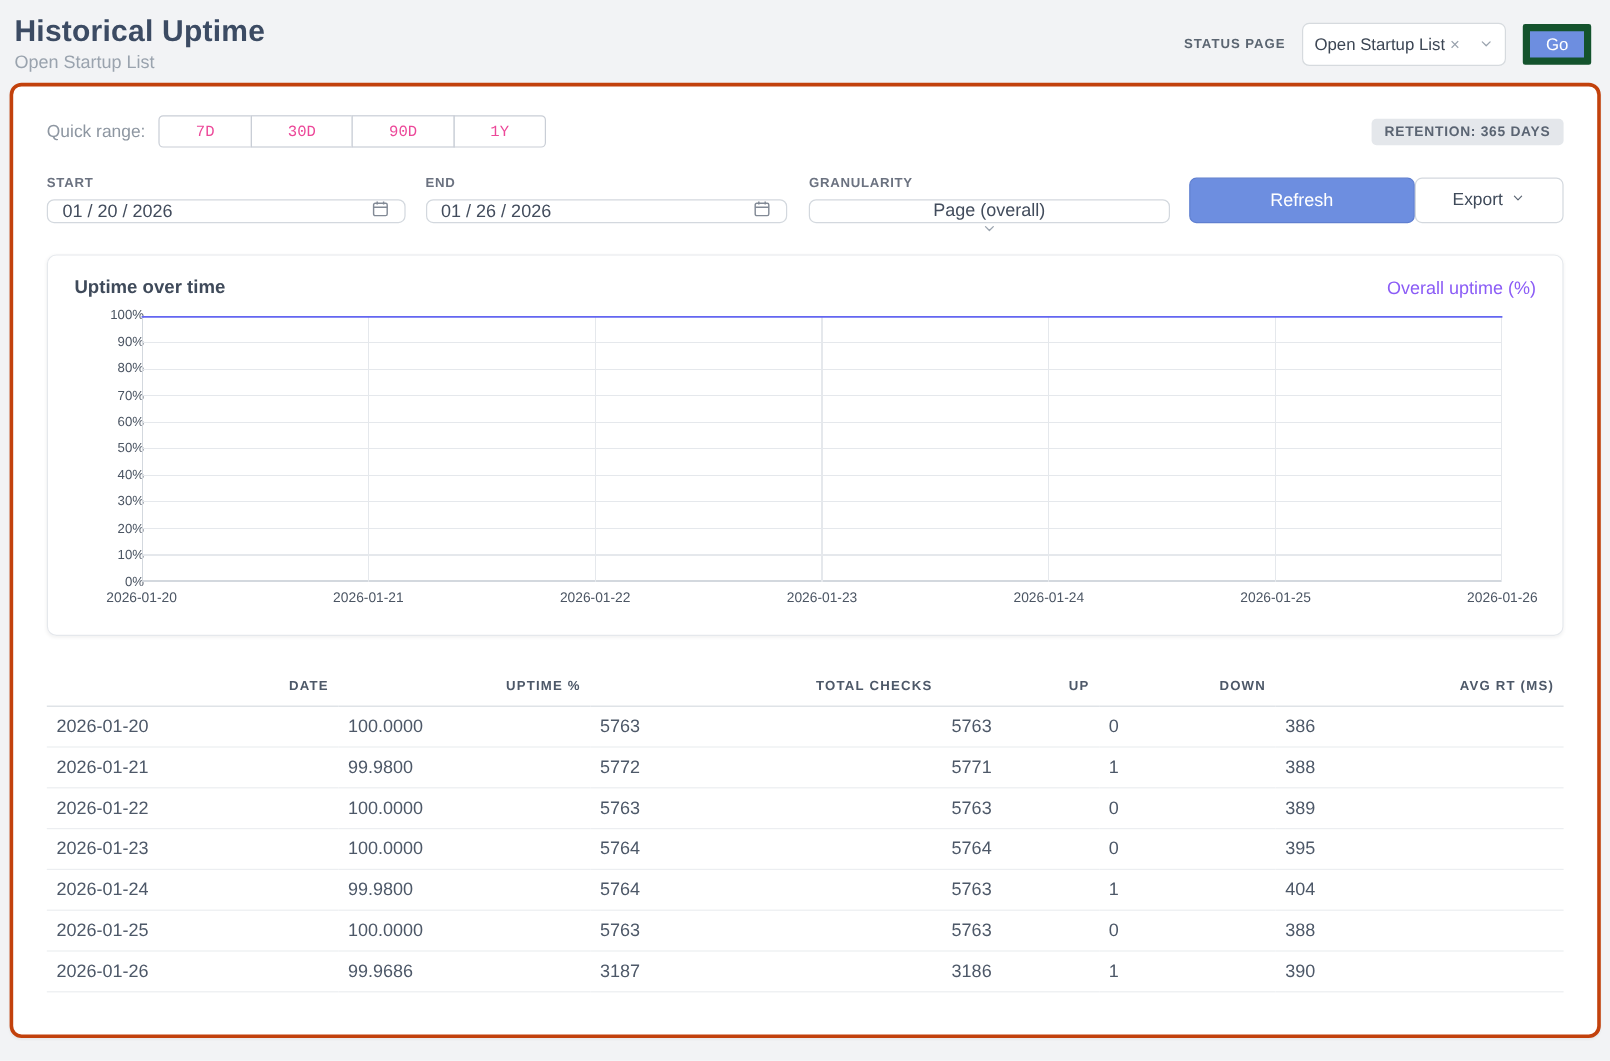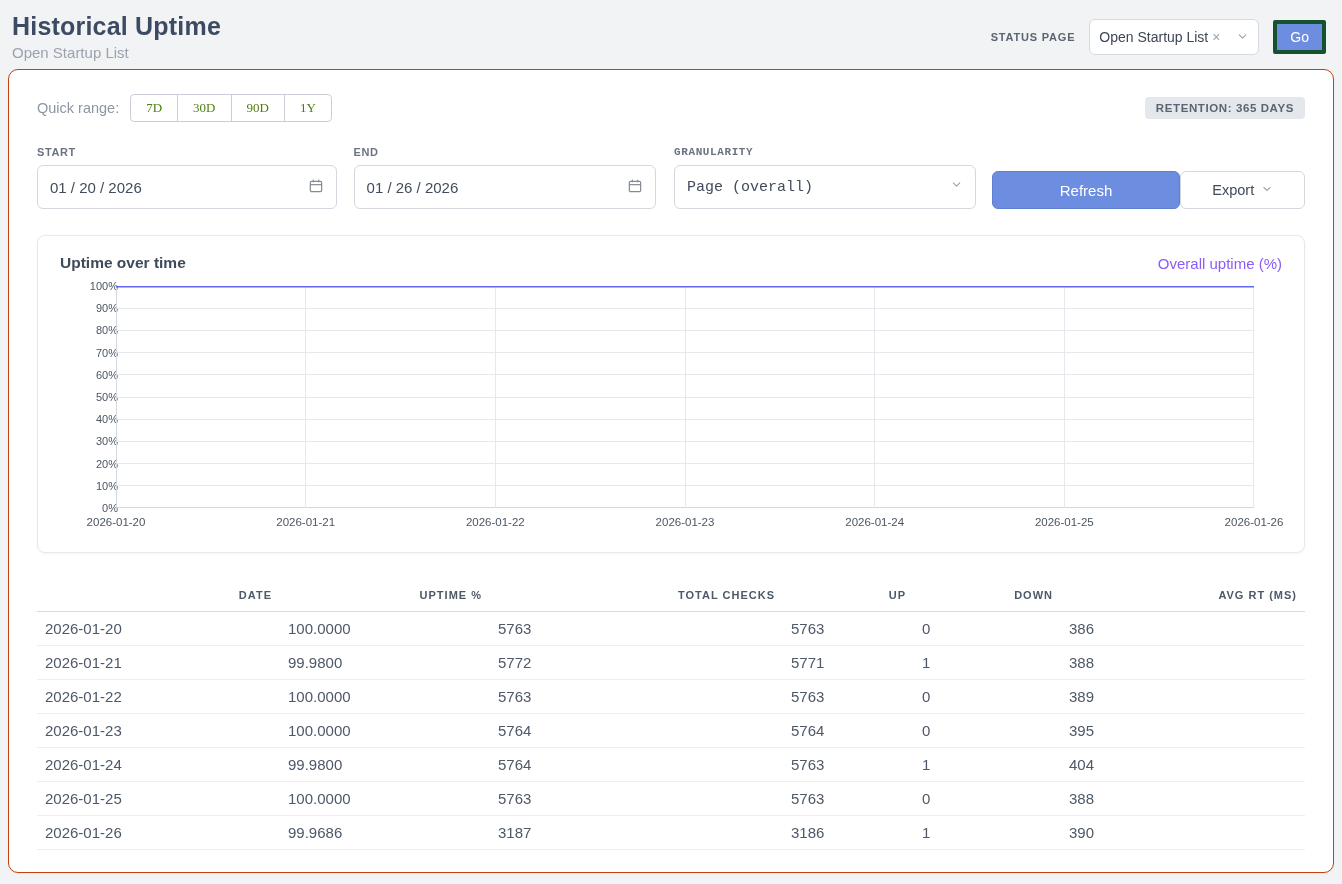--- a/index.html
+++ b/index.html
@@ -22,59 +22,59 @@
     width: 170px; height: 36px; background: #fff;
     border: 1px solid #d6dade; border-radius: 6px;
     display: flex; align-items: center; padding: 0 9px; gap: 4px;
     font-size: 14px; color: #3c4654; cursor: pointer;
   }
   .status-select .value { white-space: nowrap; overflow: hidden; }
   .clear-x { color: #9aa3ae; font-size: 14px; cursor: pointer; }
   .chev { display: inline-flex; margin-left: auto; }
   .btn-go {
     height: 34px; padding: 0 13px; background: #6d8ee0; color: #fff;
-    border: 4px solid #14532d; border-radius: 2px; font-size: 14px; cursor: pointer;
+    border: 6px solid #14532d; border-radius: 2px; font-size: 14px; cursor: pointer;
     font-family: inherit;
   }
   
   .main-card {
     margin: 0 8px 8px 8px; background: #fff;
-    border: 1px solid #c2410c; border-radius: 10px;
+    border: 3px solid #c2410c; border-radius: 10px;
     box-shadow: 0 1px 2px rgba(0,0,0,.04);
     padding: 24px 28px 22px 28px;
     min-height: 796px;
   }
   .quick-row { display: flex; align-items: center; margin-bottom: 24px; }
   .quick-label { font-size: 14.5px; color: #8d96a1; margin-right: 11px; }
   .qr-group { display: flex; }
   .qr-btn {
-    background: #fff; border: 1px solid #c9ced6; color: #4d7c0f;
-    font-size: 13px; padding: 5px 15px; margin-left: -1px; cursor: pointer;
-    font-family: Liberation Serif, serif;
+    background: #fff; border: 1px solid #c9ced6; color: #ec4899;
+    font-size: 13px; padding: 5px 30px; margin-left: -1px; cursor: pointer;
+    font-family: Liberation Mono, monospace;
   }
   .qr-btn:first-child { border-radius: 4px 0 0 4px; margin-left: 0; }
   .qr-btn:last-child { border-radius: 0 4px 4px 0; }
   .retention-badge {
     margin-left: auto; background: #e4e7eb; color: #5a6472;
     font-size: 11.5px; font-weight: 700; letter-spacing: .6px;
     padding: 5px 11px; border-radius: 4px;
   }
   
   .form-row { display: flex; align-items: flex-end; }
   .field { display: flex; flex-direction: column; }
   .field-label { font-size: 11px; font-weight: 700; letter-spacing: .6px; color: #6b7280; margin-bottom: 7px; }
   .input-box {
-    height: 44px; border: 1px solid #d3d8de; border-radius: 6px; background: #fff;
+    height: 20px; border: 1px solid #d3d8de; border-radius: 6px; background: #fff;
     display: flex; align-items: center; justify-content: space-between;
     padding: 0 12px; font-size: 15px; color: #424c5c; cursor: text;
   }
   .f-start { width: 303px; margin-right: 17px; }
   .f-end { width: 306px; margin-right: 18px; }
-  .f-gran { width: 305px; margin-right: 16px; font-family: Liberation Mono, monospace; }
-  .f-gran .input-box { cursor: pointer; }
+  .f-gran { width: 305px; margin-right: 16px; }
+  .f-gran .input-box { cursor: pointer; flex-direction: column; }
   .btn-refresh {
     width: 191px; height: 38px; 
     background: #6d8ee0; border: 1px solid #5f7fd0; border-radius: 6px;
     color: #fff; font-size: 15px; cursor: pointer; font-family: inherit;
   }
   .btn-export {
     width: 126px; height: 38px; background: #fff;
     border: 1px solid #d3d8de; border-radius: 6px;
     display: inline-flex; align-items: center; justify-content: center; gap: 7px;
     color: #3f4a5a; font-size: 14.5px; cursor: pointer; font-family: inherit;

